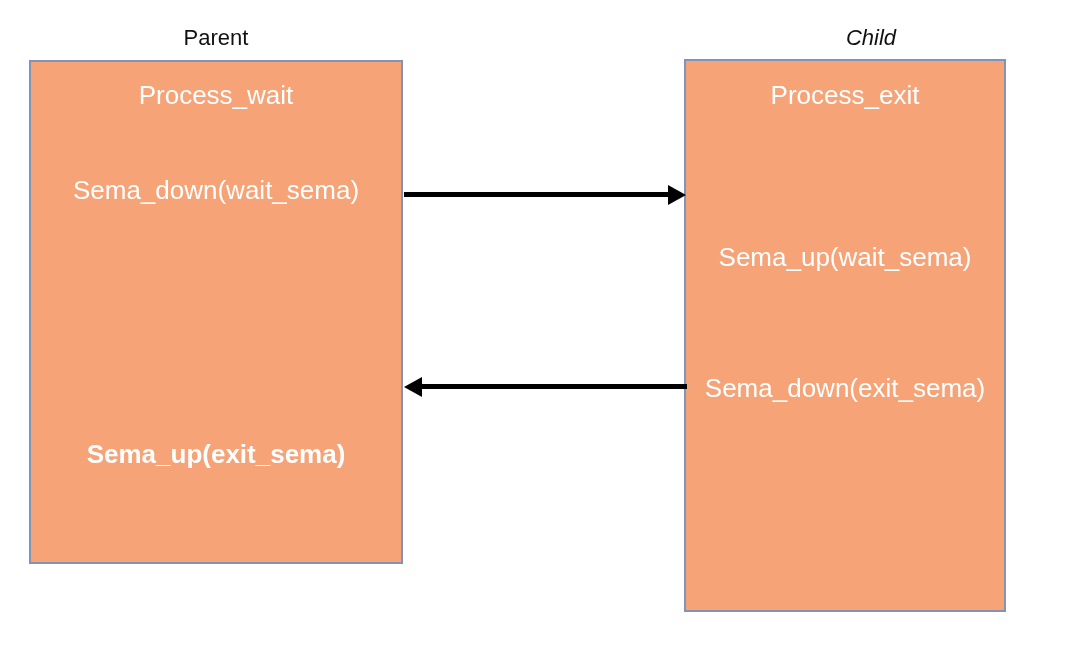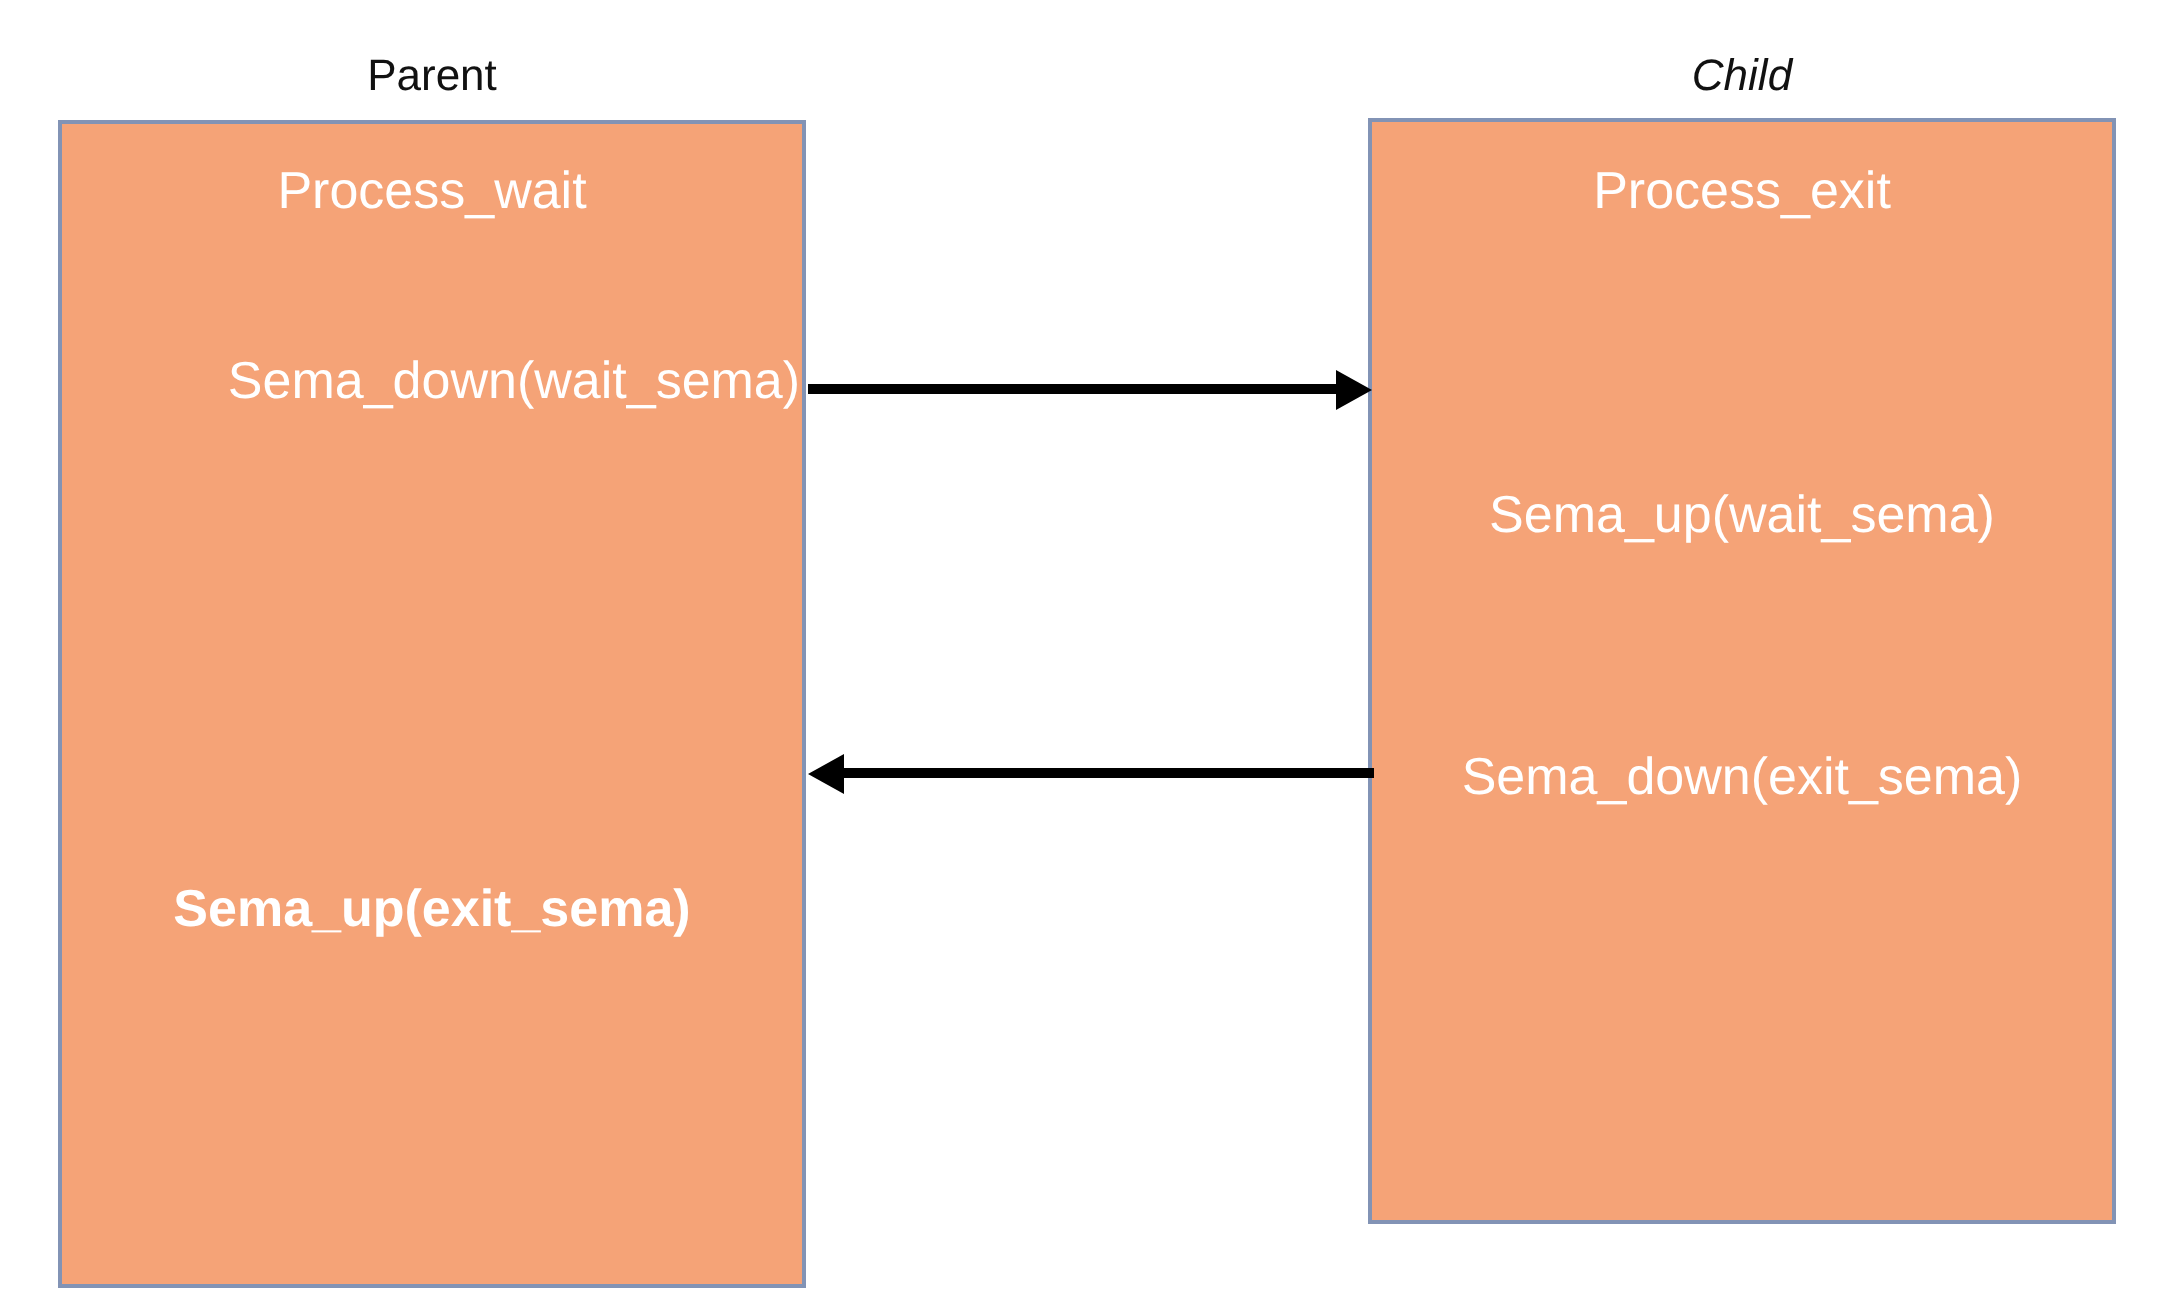--- a/index.html
+++ b/index.html
@@ -56,27 +56,27 @@
   .arrow-head.left  { border-right: 18px solid var(--arrow, #000000); }
 </style>
 </head>
 <body>
 
 <div class="canvas">
 
   <div class="box-title" style="left:29px; top:24px; width:374px;">Parent</div>
   <div class="box-title" style="left:684px; top:24px; width:374px;font-style:italic;">Child</div>
 
-  <div class="process-box" style="left:29px; top:60px; width:374px; height:584px;">
+  <div class="process-box" style="left:29px; top:60px; width:374px; height:504px;">
     <div class="step" style="top:17px;">Process_wait</div>
-    <div class="step" style="top:112px;margin-left:41px;">Sema_down(wait_sema)</div>
+    <div class="step" style="top:112px;">Sema_down(wait_sema)</div>
     <div class="step" style="top:376px;font-weight:bold;">Sema_up(exit_sema)</div>
   </div>
 
-  <div class="process-box" style="left:684px; top:59px; width:374px; height:553px;">
+  <div class="process-box" style="left:684px; top:59px; width:322px; height:553px;">
     <div class="step" style="top:18px;">Process_exit</div>
     <div class="step" style="top:180px;text-align:center;">Sema_up(wait_sema)</div>
     <div class="step" style="top:311px;">Sema_down(exit_sema)</div>
   </div>
 
   <div>
     <div class="arrow-line" style="left:404px; top:192px; width:264px;"></div>
     <div class="arrow-head right" style="left:668px; top:185px;"></div>
   </div>
 

